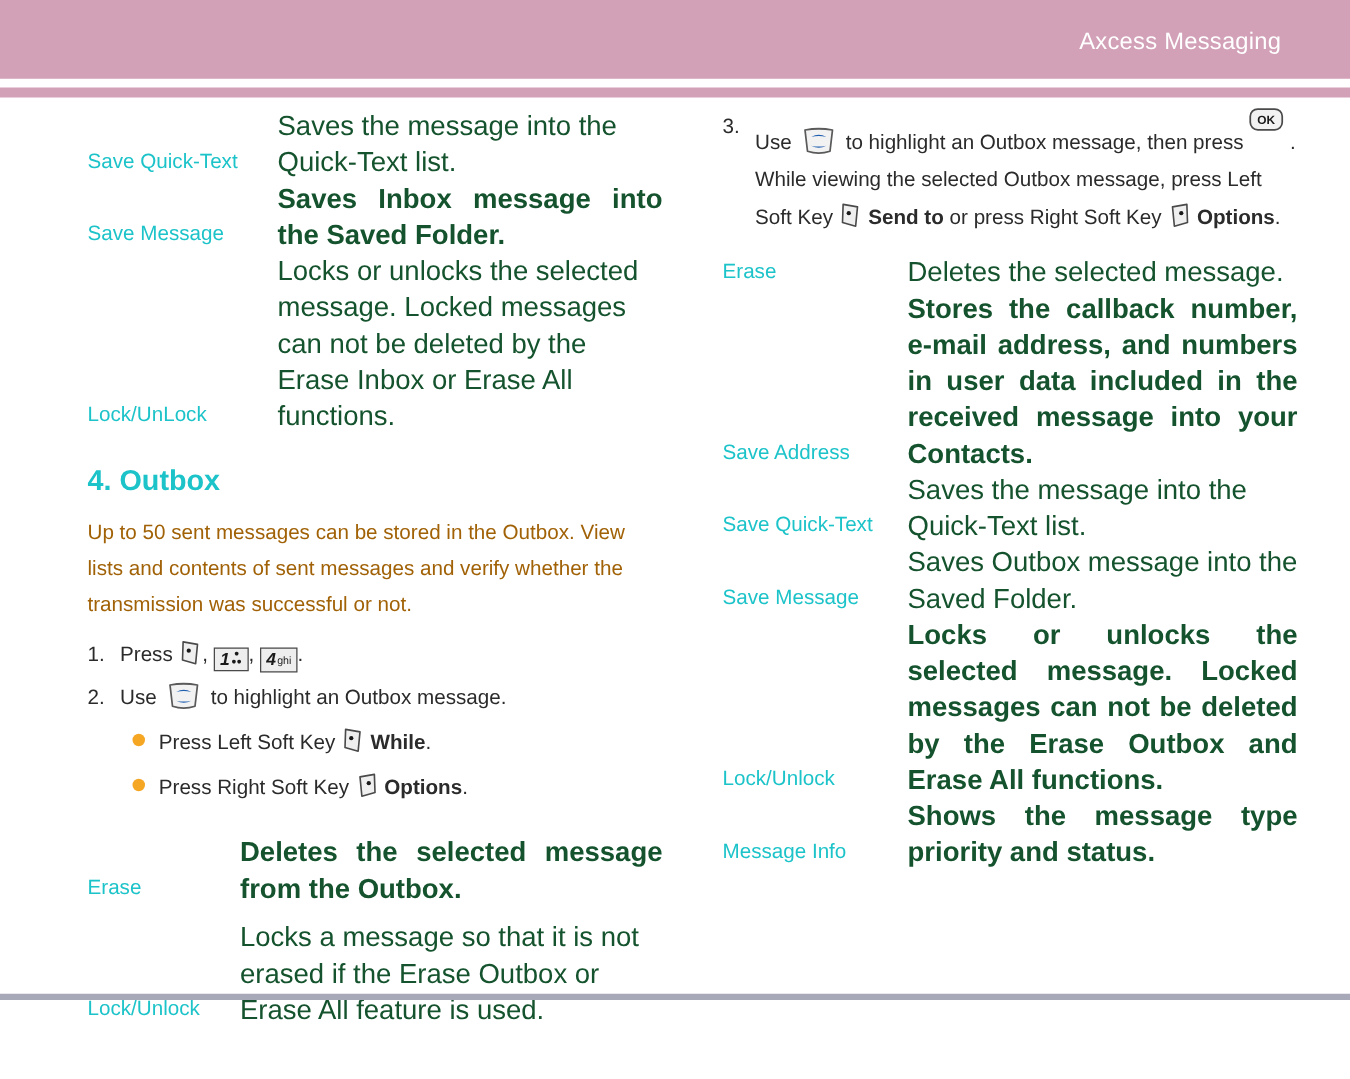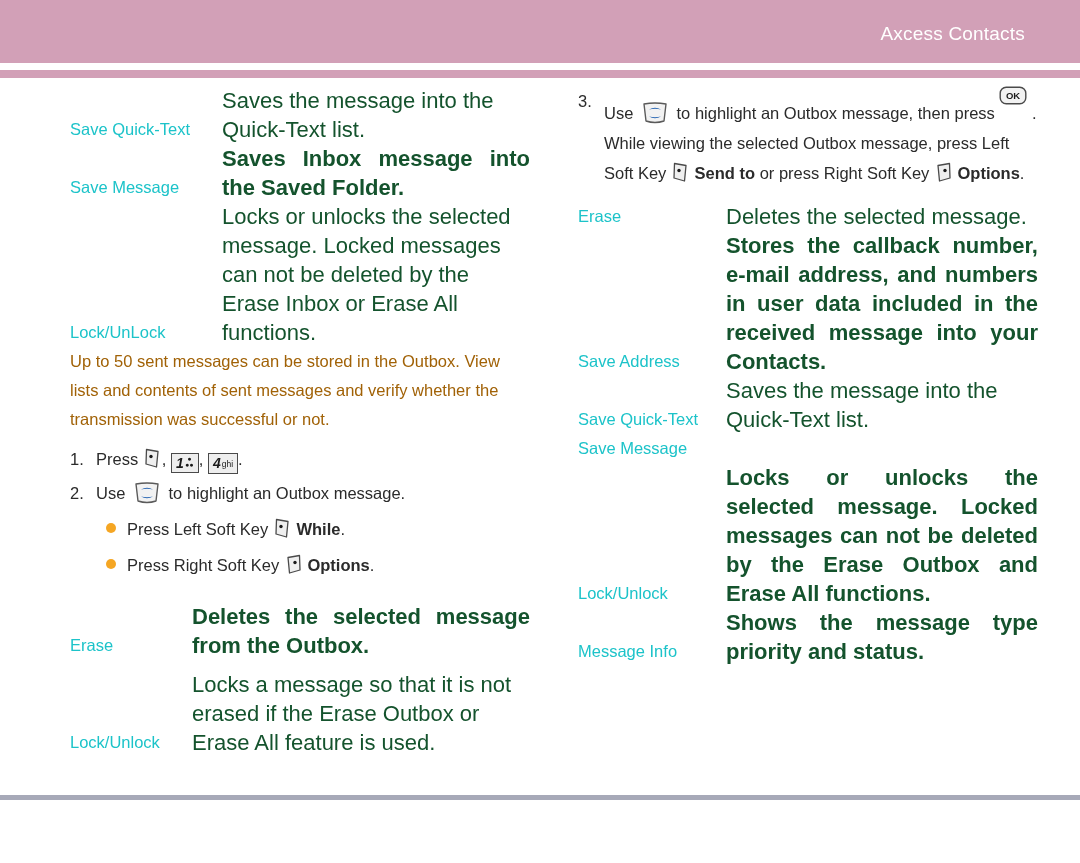--- a/index.html
+++ b/index.html
@@ -211,21 +211,21 @@
   }
   #footer-page {
     font-size: 21px;
     margin-left: 5px;
   }
 </style>
 </head>
 <body>
 
 <div id="header-band"></div>
-<div id="header-title">Axcess Contacts</div>
+<div id="header-title">Axcess Messaging</div>
 <div id="header-rule"></div>
 
 <div id="page-body">
 
   <div class="column" id="column-left">
 
     <div class="deflist" id="left-deflist">
 
       <div class="defrow">
         <div class="defterm">Save Quick-Text</div>
@@ -237,20 +237,21 @@
         <div class="defdesc justify">Saves Inbox message into the Saved Folder.</div>
       </div>
 
       <div class="defrow">
         <div class="defterm">Lock/UnLock</div>
         <div class="defdesc">Locks or unlocks the selected message. Locked messages can not be deleted by the Erase Inbox or Erase All functions.</div>
       </div>
 
     </div>
 
+    <div class="section-heading">4. Outbox</div>
 
     <p class="para">Up to 50 sent messages can be stored in the Outbox. View lists and contents of sent messages and verify whether the transmission was successful or not.</p>
 
     <div class="step">
       <span class="step-num">1.</span>
       <span class="step-text">
         <span>Press</span>
 
         <span class="keyicon key-soft">
           <svg viewBox="0 0 19 22" width="19" height="22">
@@ -381,20 +382,21 @@
         <div class="defdesc justify">Stores the callback number, e-mail address, and numbers in user data included in the received message into your Contacts.</div>
       </div>
 
       <div class="defrow">
         <div class="defterm">Save Quick-Text</div>
         <div class="defdesc">Saves the message into the Quick-Text list.</div>
       </div>
 
       <div class="defrow">
         <div class="defterm">Save Message</div>
+        <div class="defdesc">Saves Outbox message into the Saved Folder.</div>
       </div>
 
       <div class="defrow">
         <div class="defterm">Lock/Unlock</div>
         <div class="defdesc justify">Locks or unlocks the selected message. Locked messages can not be deleted by the Erase Outbox and Erase All functions.</div>
       </div>
 
       <div class="defrow">
         <div class="defterm">Message Info</div>
         <div class="defdesc justify">Shows the message type priority and status.</div>

